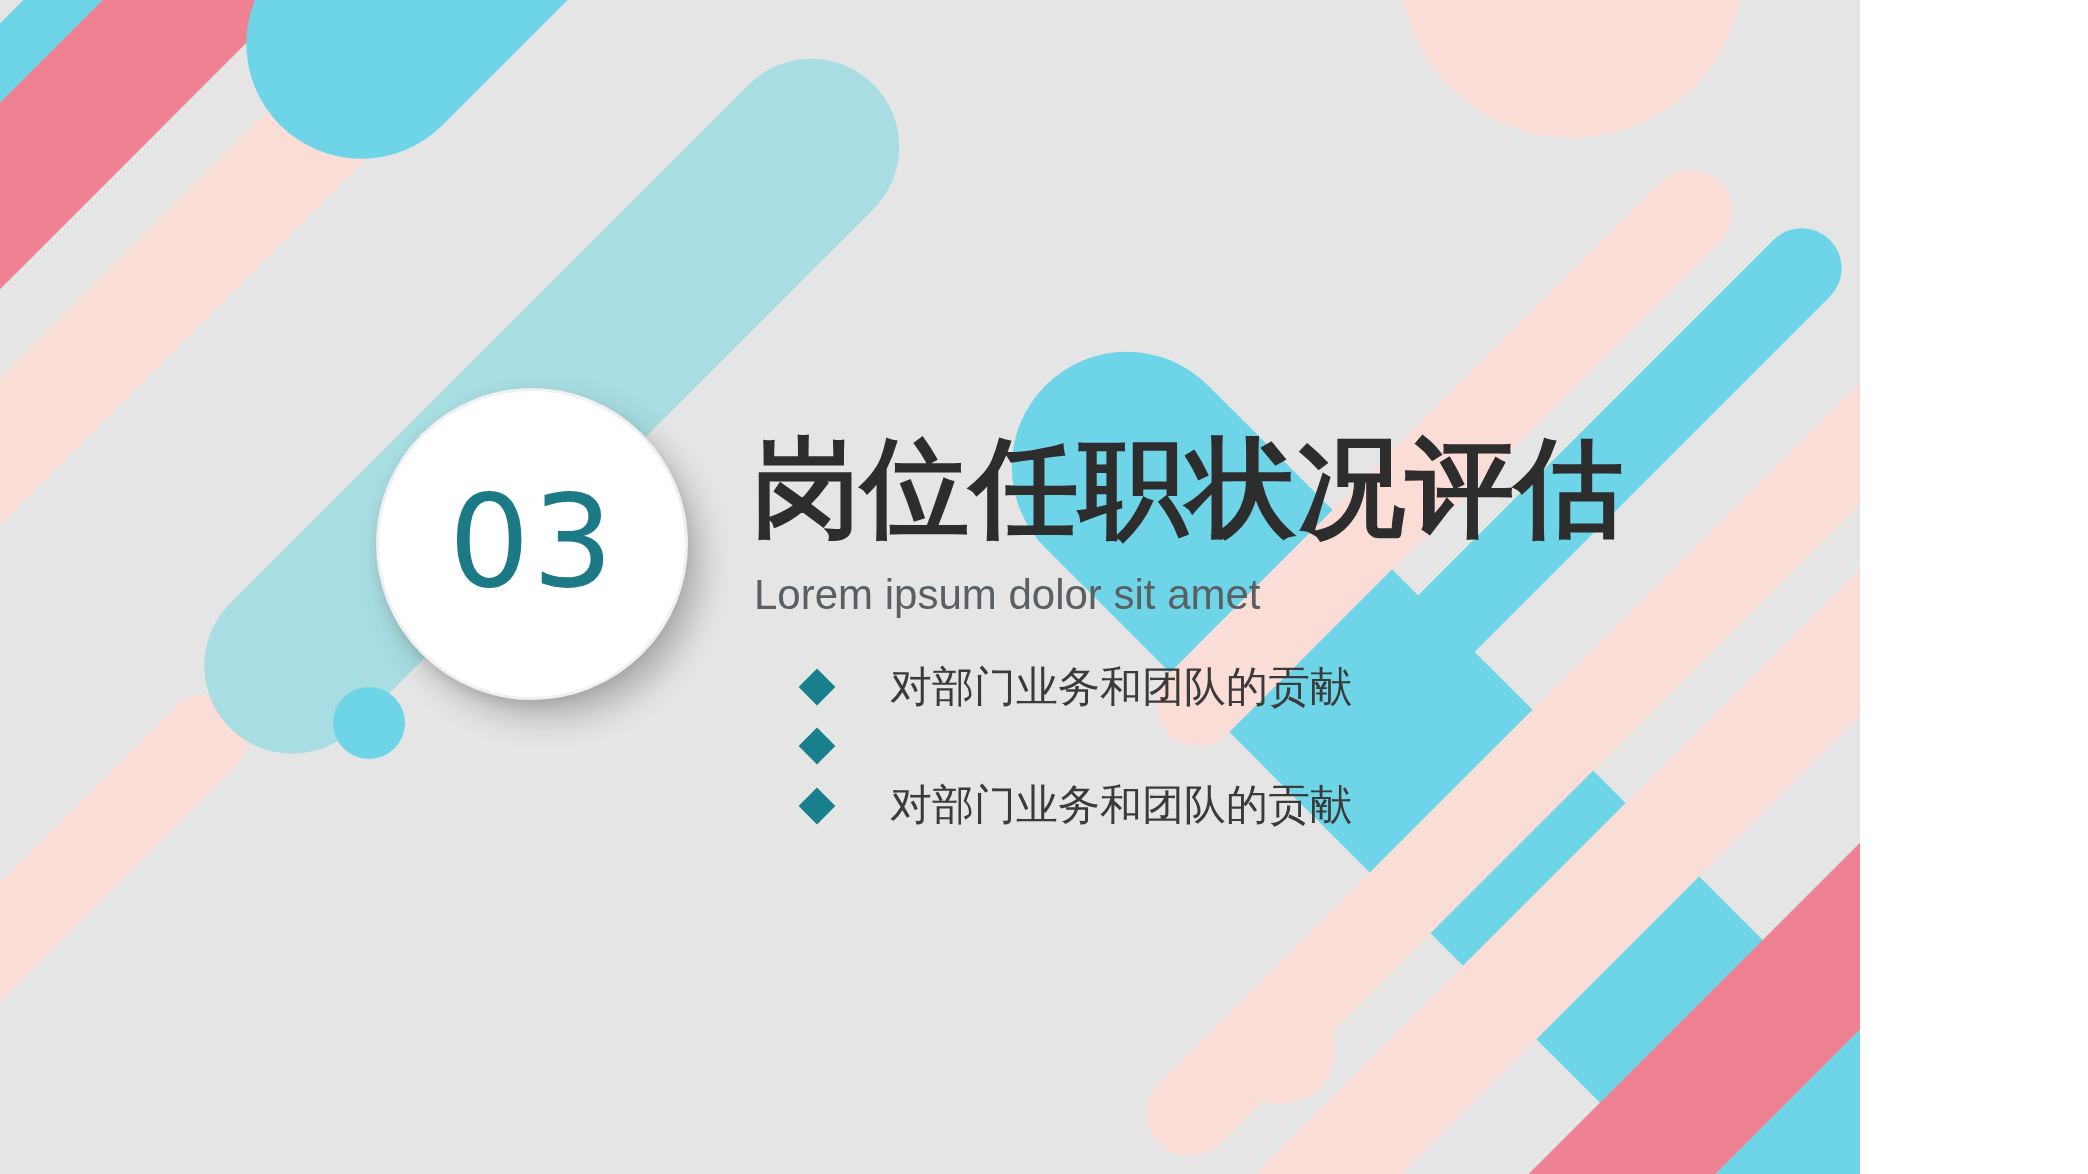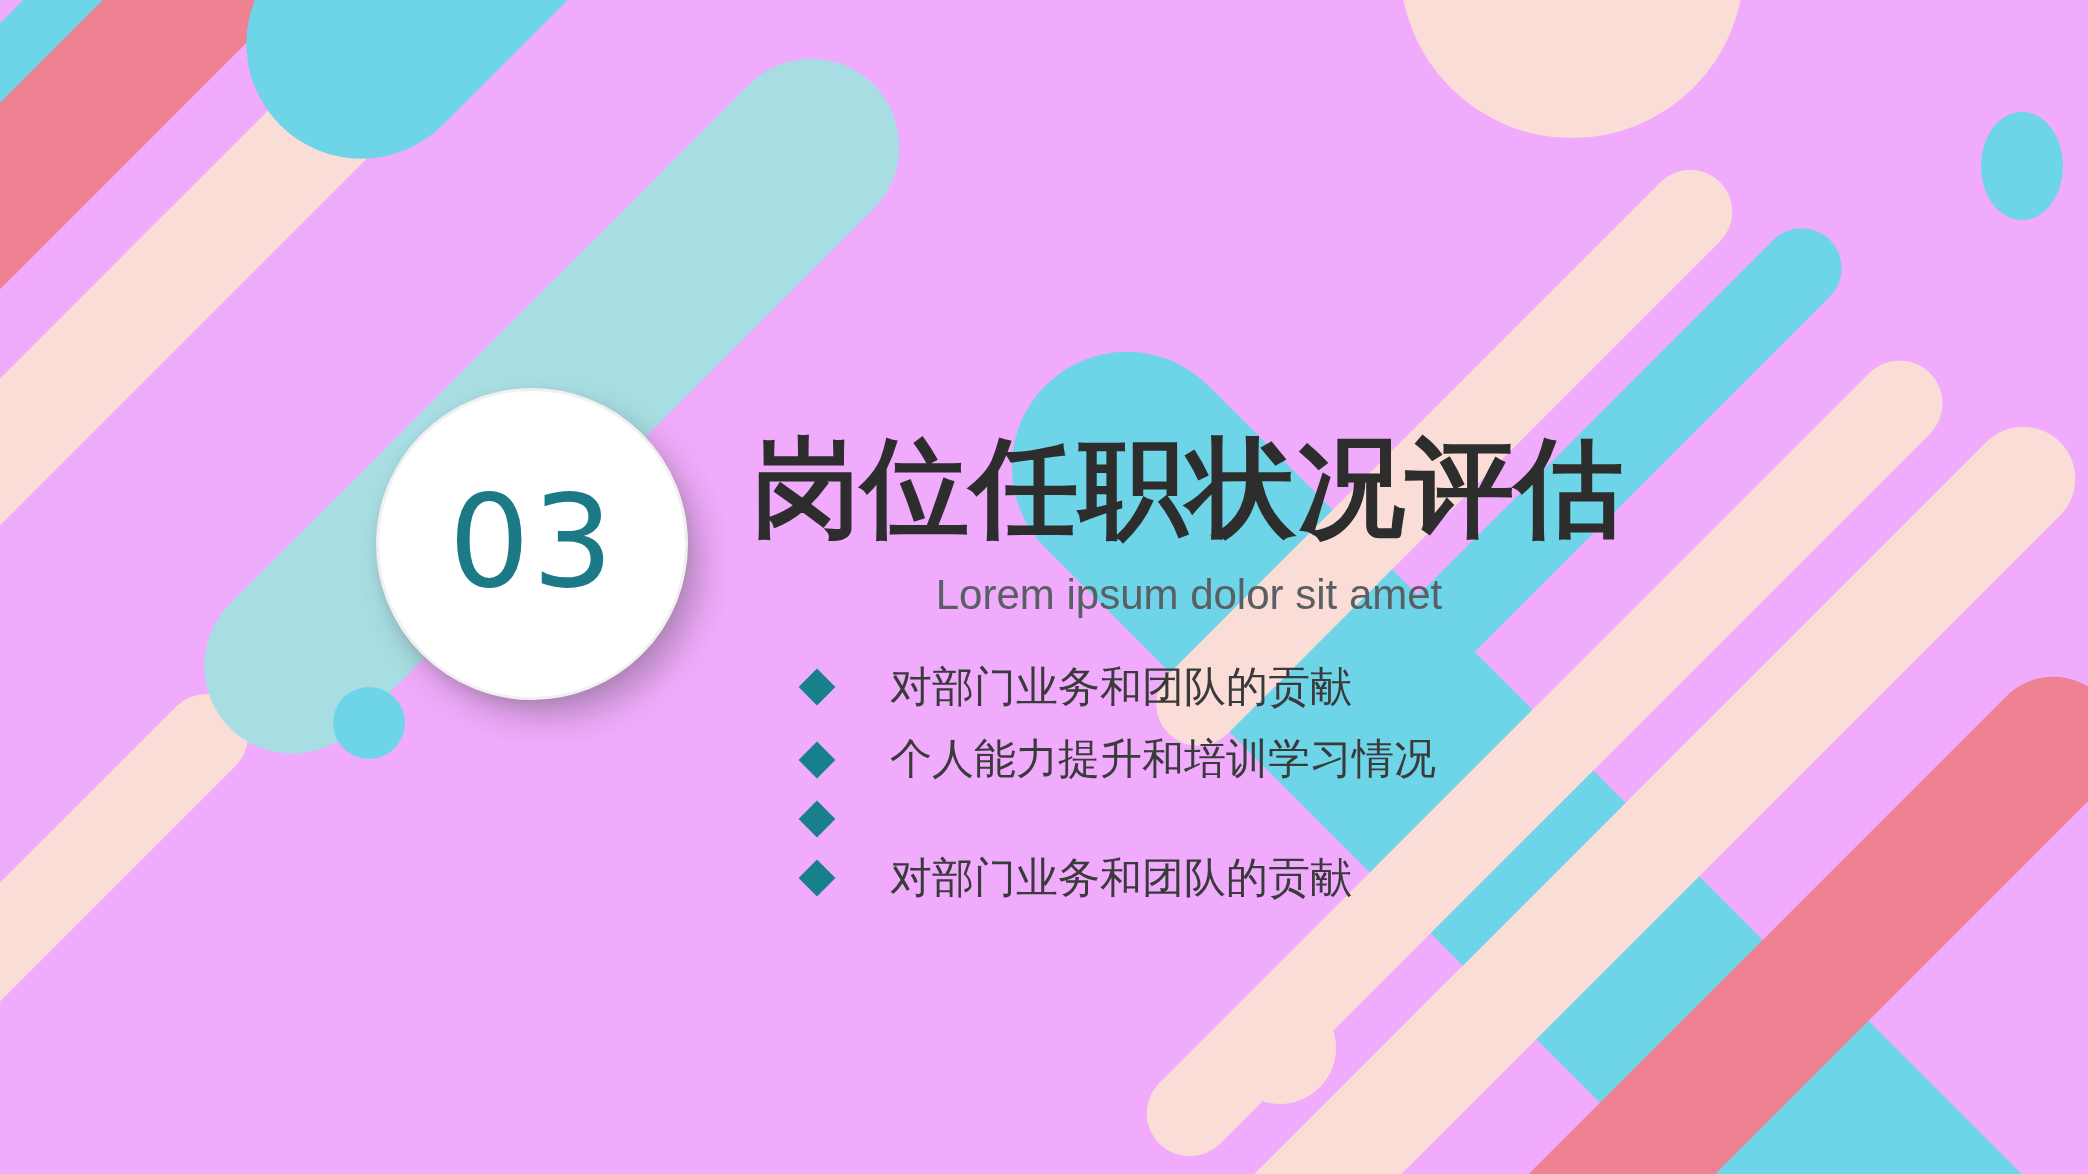--- a/index.html
+++ b/index.html
@@ -2,23 +2,23 @@
 <html><head>
 <meta charset="utf-8">
 <style>
   html, body {
     margin: 0;
     padding: 0;
     background: #ffffff;
   }
   #slide {
     position: relative;
-    width: 2088px;
+    width: 1860px;
     height: 1174px;
-    background: #f0abfc;
+    background: #e5e5e5;
     overflow: hidden;
     font-family: "Liberation Sans", "DejaVu Sans", sans-serif;
   }
 
   
   .deco-layer {
     position: absolute;
     inset: 0;
     overflow: hidden;
     pointer-events: none;
@@ -78,21 +78,20 @@
     margin: 0;
     white-space: nowrap;
   }
   #slide-subtitle {
     font-family: "Liberation Sans", "DejaVu Sans", sans-serif;
     font-size: 42px;
     font-weight: 400;
     color: #5a5f63;
     margin: 22px 0 0 2px;
     white-space: nowrap;
-    text-align: center;
   }
 
   #bullet-list {
     list-style: none;
     margin: 42px 0 16px 0;
     padding: 0;
   }
   .bullet-item {
     display: flex;
     align-items: center;
@@ -178,24 +177,20 @@
 
     <div id="slide-subtitle">Lorem ipsum dolor sit amet</div>
 
     <ul id="bullet-list">
 
       <li class="bullet-item">
         <span class="bullet-marker"></span>
         <span class="bullet-text">对部门业务和团队的贡献</span>
       </li>
 
-      <li class="bullet-item">
-        <span class="bullet-marker"></span>
-        <span class="bullet-text">个人能力提升和培训学习情况</span>
-      </li>
 
       <li class="bullet-item">
         <span class="bullet-marker"></span>
       </li>
 
       <li class="bullet-item">
         <span class="bullet-marker"></span>
         <span class="bullet-text">对部门业务和团队的贡献</span>
       </li>
 

